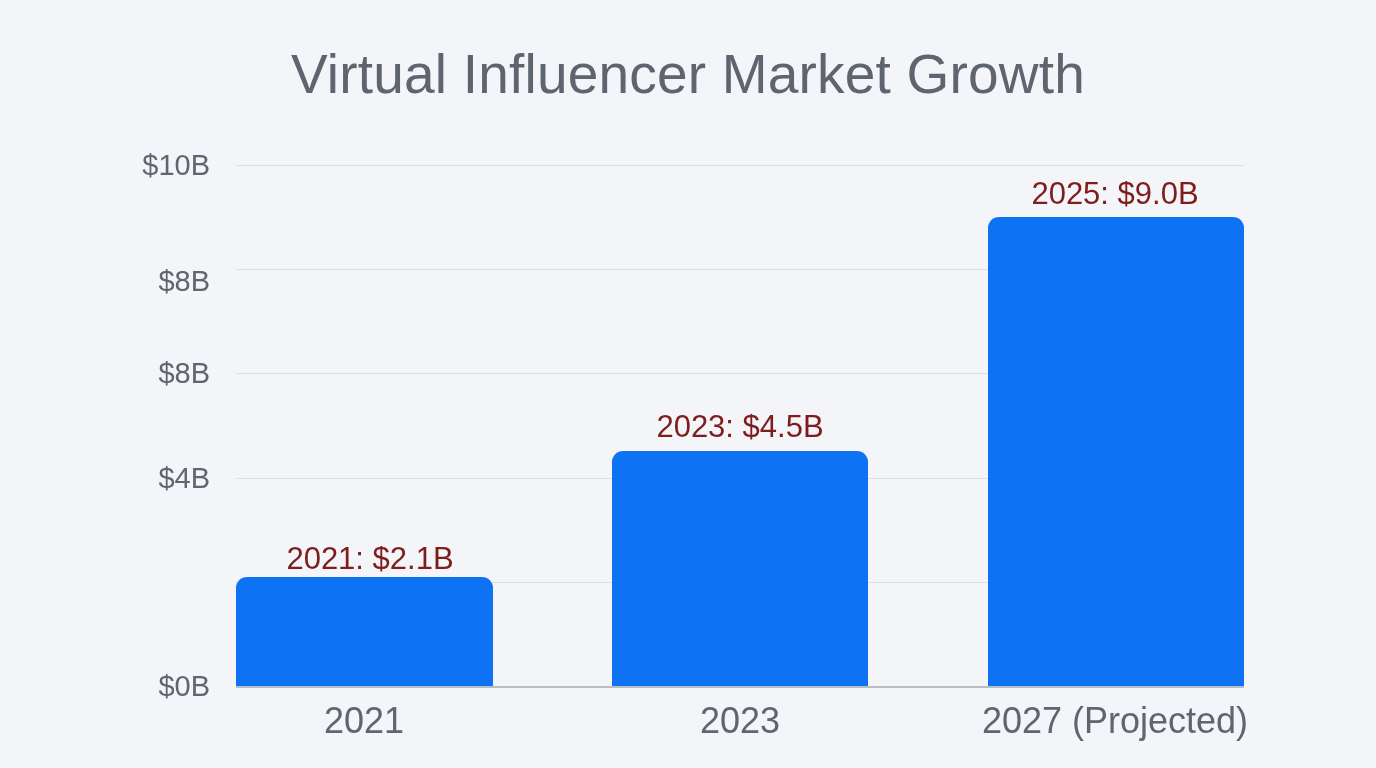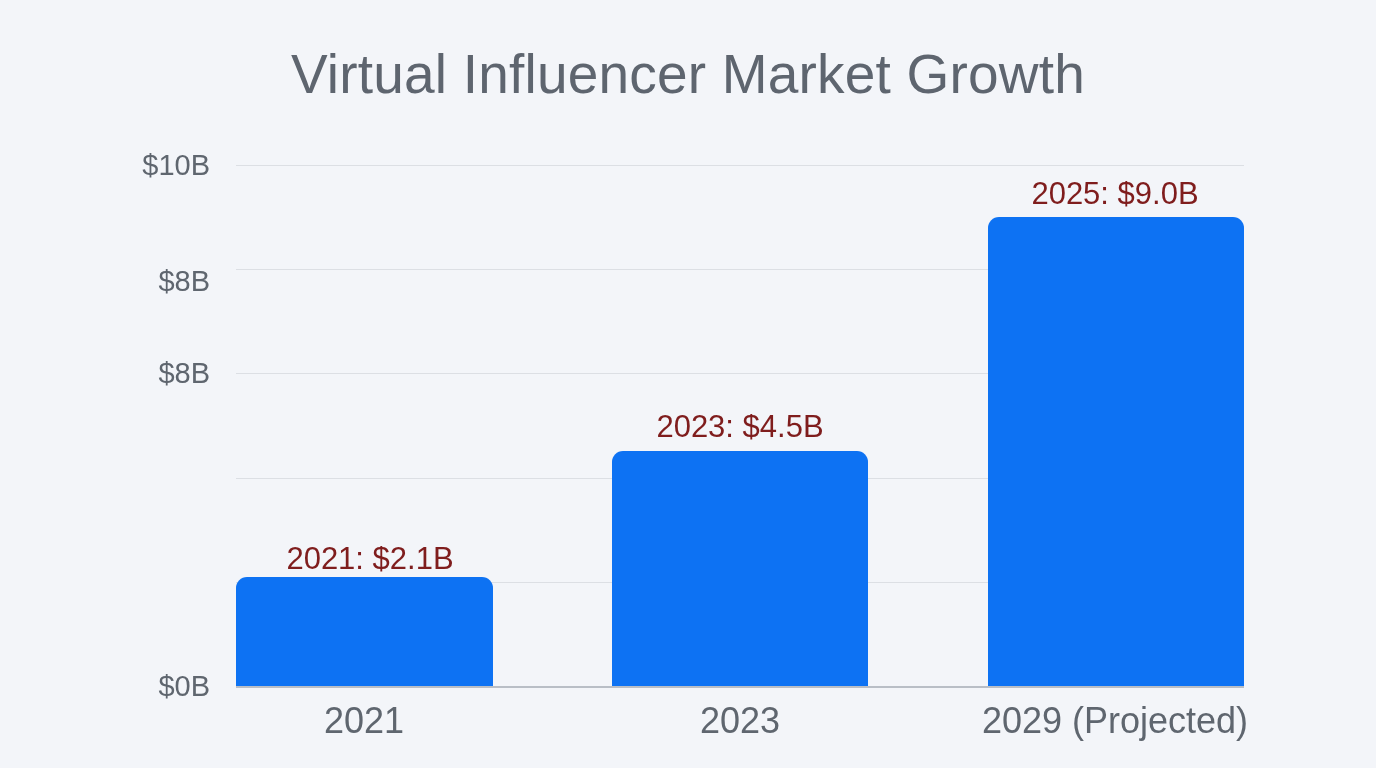--- a/index.html
+++ b/index.html
@@ -101,20 +101,21 @@
 </head>
 <body>
 
 <div id="chart-root">
 
   <div id="chart-title">Virtual Influencer Market Growth</div>
 
   <div class="ytick" style="top:165px;">$10B</div>
   <div class="ytick" style="top:281px;">$8B</div>
   <div class="ytick" style="top:373px;">$8B</div>
+  <div class="ytick" style="top:478px;">$4B</div>
   <div class="ytick" style="top:686px;">$0B</div>
 
   <div id="plot-area">
 
     <div class="gridline" style="top:0px;"></div>
     <div class="gridline" style="top:104px;"></div>
     <div class="gridline" style="top:208px;"></div>
     <div class="gridline" style="top:313px;"></div>
     <div class="gridline" style="top:417px;"></div>
     <div class="gridline axis-zero" style="top:521px;"></div>
@@ -125,15 +126,15 @@
 
     <div class="bar" style="left:752px; width:256px; height:469px;"></div>
   </div>
 
   <div class="bar-value-label" style="left:370px; top:534px;margin-top:7px;">2021: $2.1B</div>
   <div class="bar-value-label" style="left:740px; top:409px;">2023: $4.5B</div>
   <div class="bar-value-label" style="left:1115px; top:176px;">2025: $9.0B</div>
 
   <div class="xtick" style="left:364px;">2021</div>
   <div class="xtick" style="left:740px;">2023</div>
-  <div class="xtick" style="left:1115px;">2029 (Projected)</div>
+  <div class="xtick" style="left:1115px;">2027 (Projected)</div>
 
 </div>
 
 </body></html>

